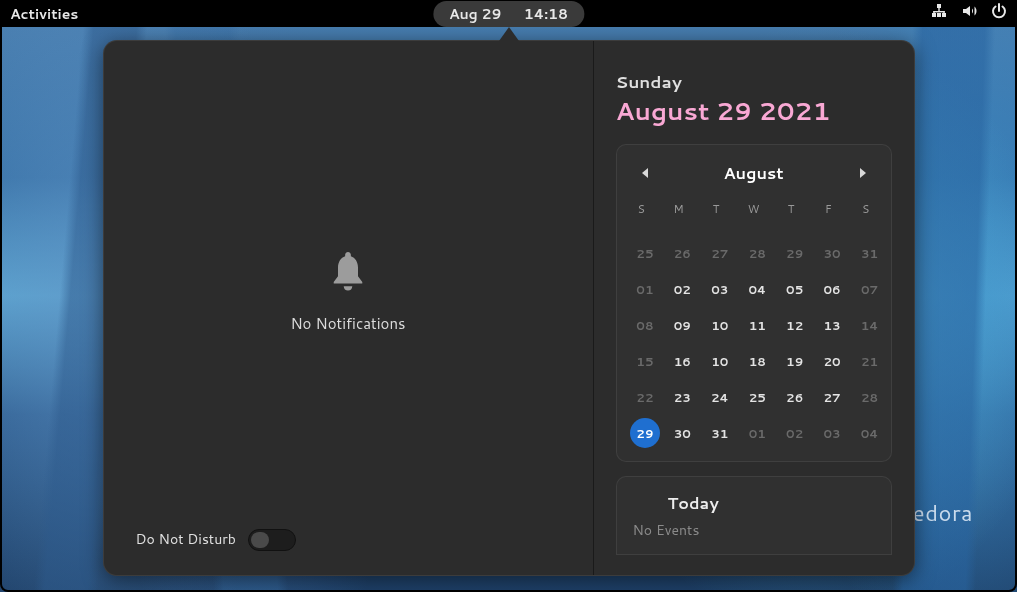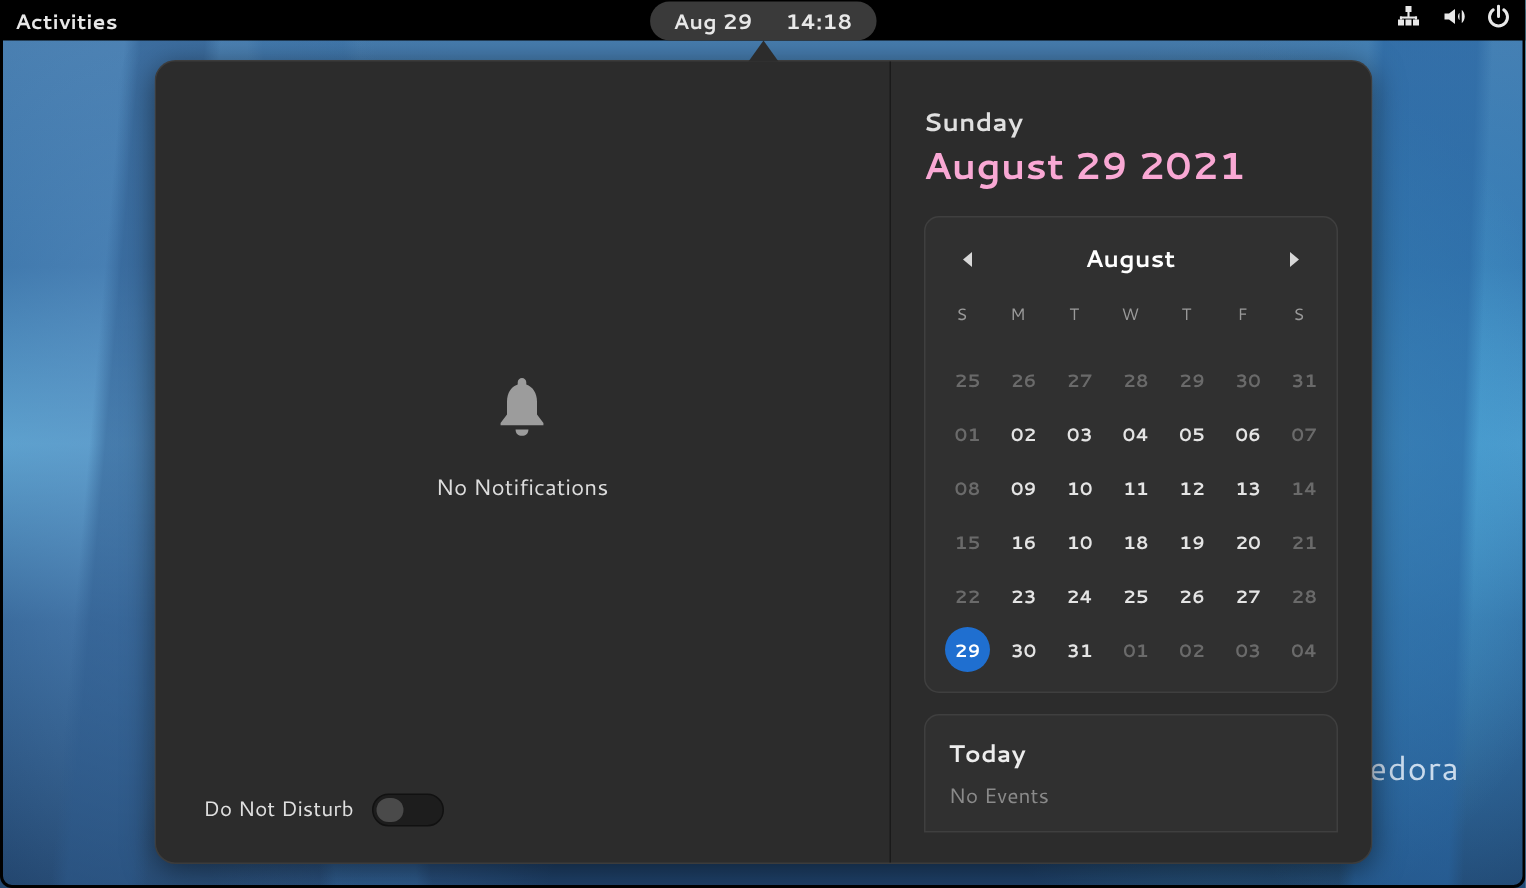--- a/index.html
+++ b/index.html
@@ -253,20 +253,21 @@
       border: 1px solid rgba(255, 255, 255, 0.07);
       border-radius: 10px 10px 0 0;
       padding: 14px 16px;
       margin-bottom: -20px;
     }
     .events-title {
       color: #ededed;
       font-size: 16px;
       font-weight: 700;
       margin-bottom: 6px;
+      margin-left: 35px;
     }
     .events-empty {
       color: #8a8a8a;
       font-size: 14px;
     }
     .fedora-text {
       position: absolute;
       right: 44px;
       bottom: 64px;
       color: rgba(230, 240, 250, 0.85);

